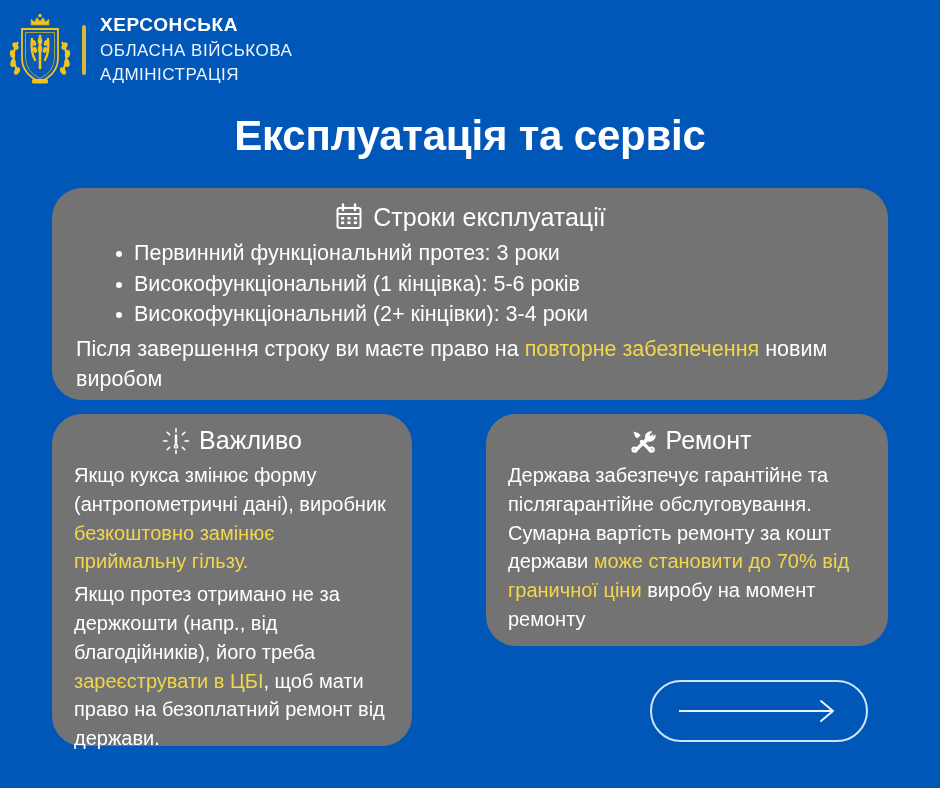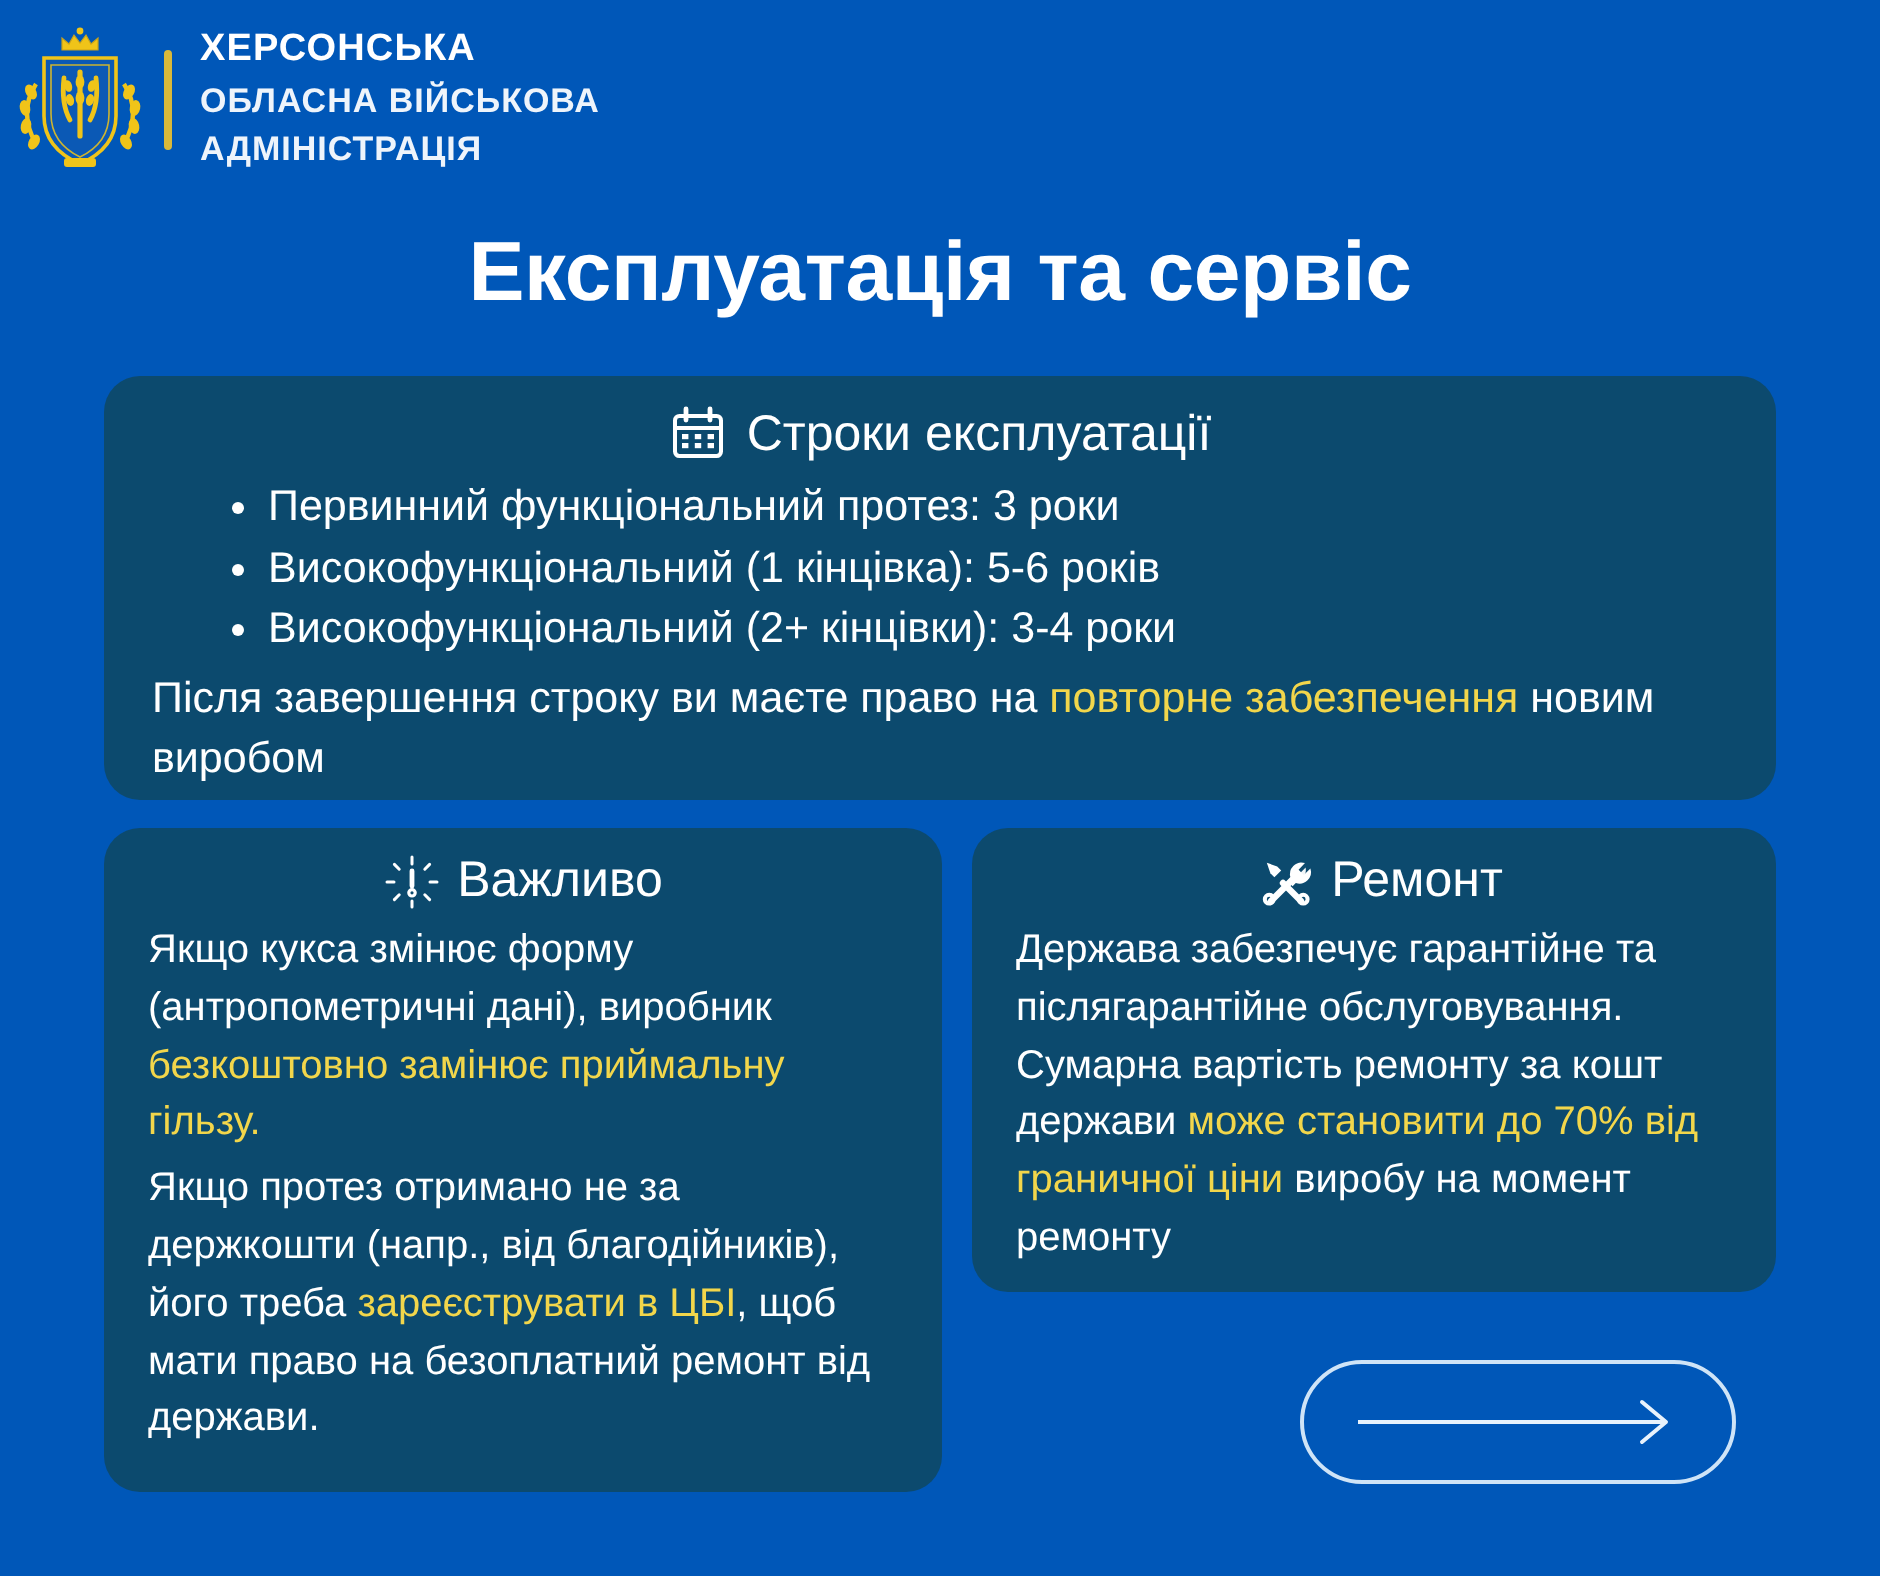--- a/index.html
+++ b/index.html
@@ -32,50 +32,50 @@
   .hdr-line1 {
     color: #ffffff;
     font-size: 19px;
     font-weight: bold;
     letter-spacing: 0.6px;
     line-height: 1.42;
   }
   .hdr-line2, .hdr-line3 {
     color: #eef4fb;
     font-size: 17px;
-    font-weight: bold;
+    font-weight: normal;
     letter-spacing: 0.5px;
     line-height: 1.42;
   }
 
   
   .page-title {
     position: absolute;
     left: 0; right: 0; top: 112px;
     text-align: center;
     color: #ffffff;
     font-size: 42px;
     font-weight: bold;
     letter-spacing: -0.2px;
   }
 
   
   .card {
     position: absolute;
-    background: #0c4a6e;
-    border-radius: 18px;
+    background: #737373;
+    border-radius: 30px;
   }
   .card-top {
     left: 52px; top: 188px;
     width: 836px; height: 212px;
     padding: 14px 24px 16px 24px;
   }
   .card-left {
     left: 52px; top: 414px;
-    width: 419px; height: 332px;
+    width: 360px; height: 332px;
     padding: 12px 22px 16px 22px;
   }
   .card-right {
     left: 486px; top: 414px;
     width: 402px; height: 232px;
     padding: 12px 16px 16px 22px;
   }
 
   .card-head {
     display: flex;

